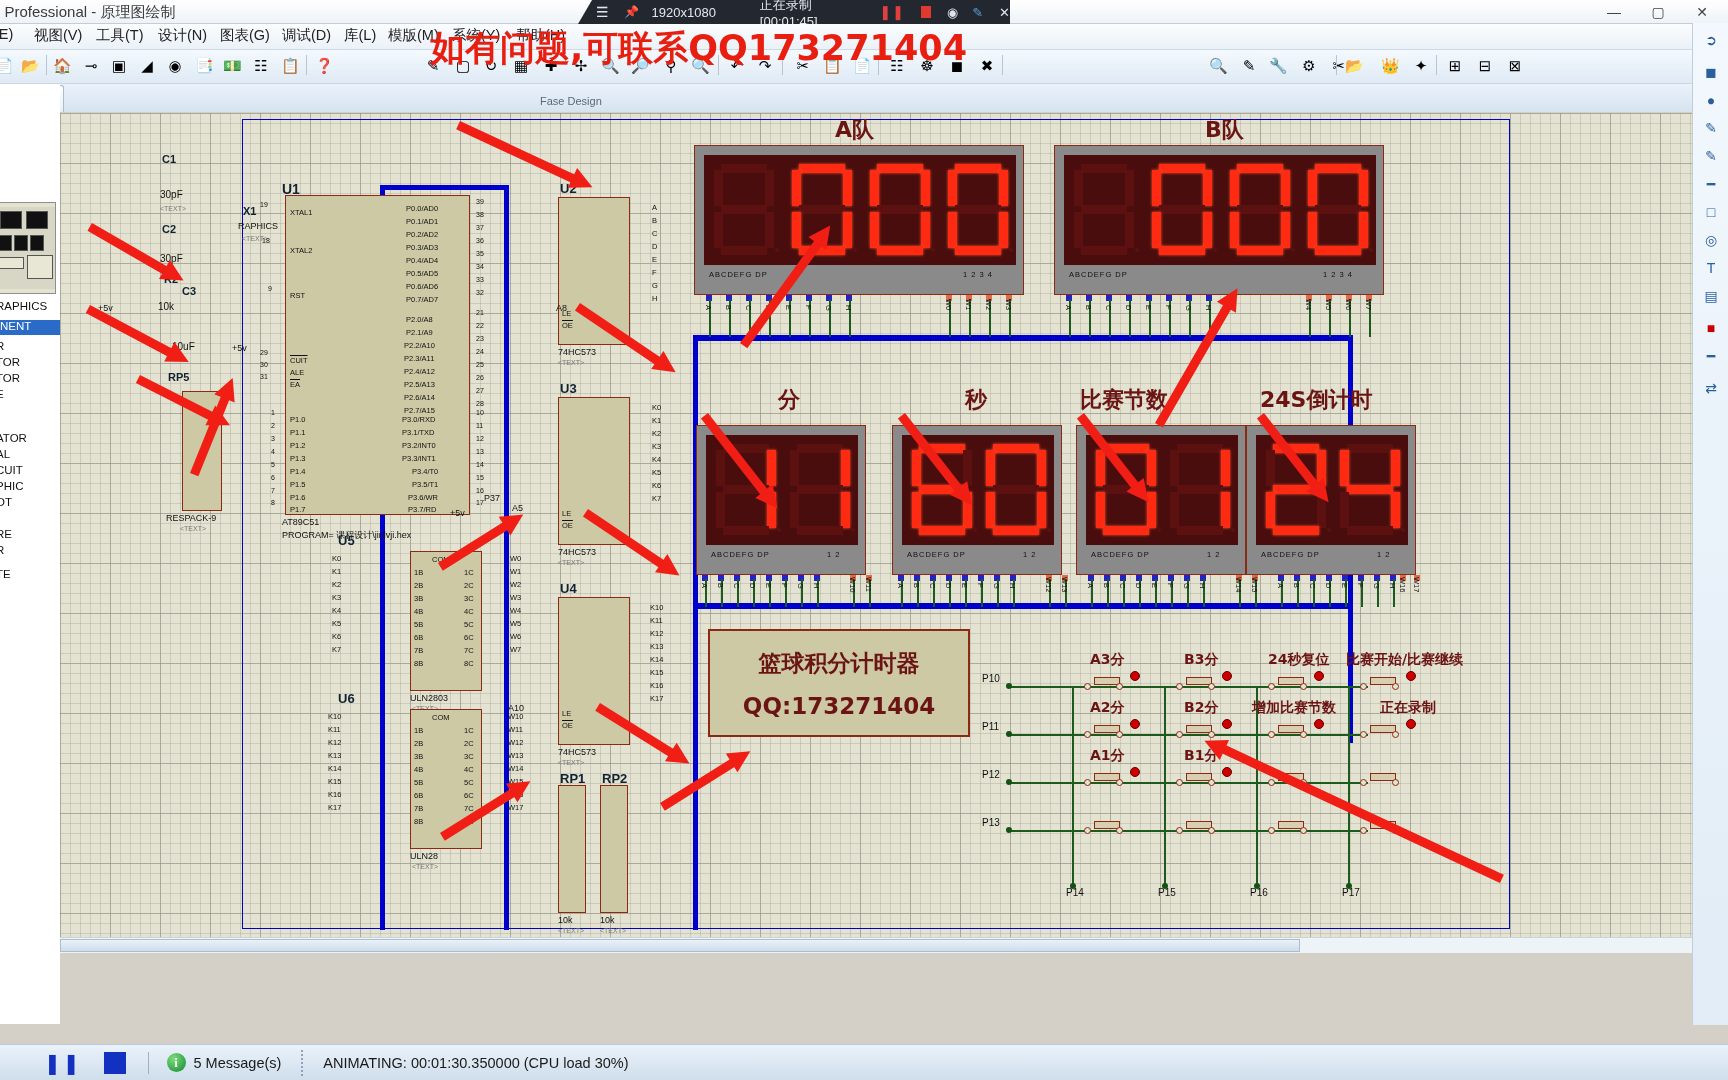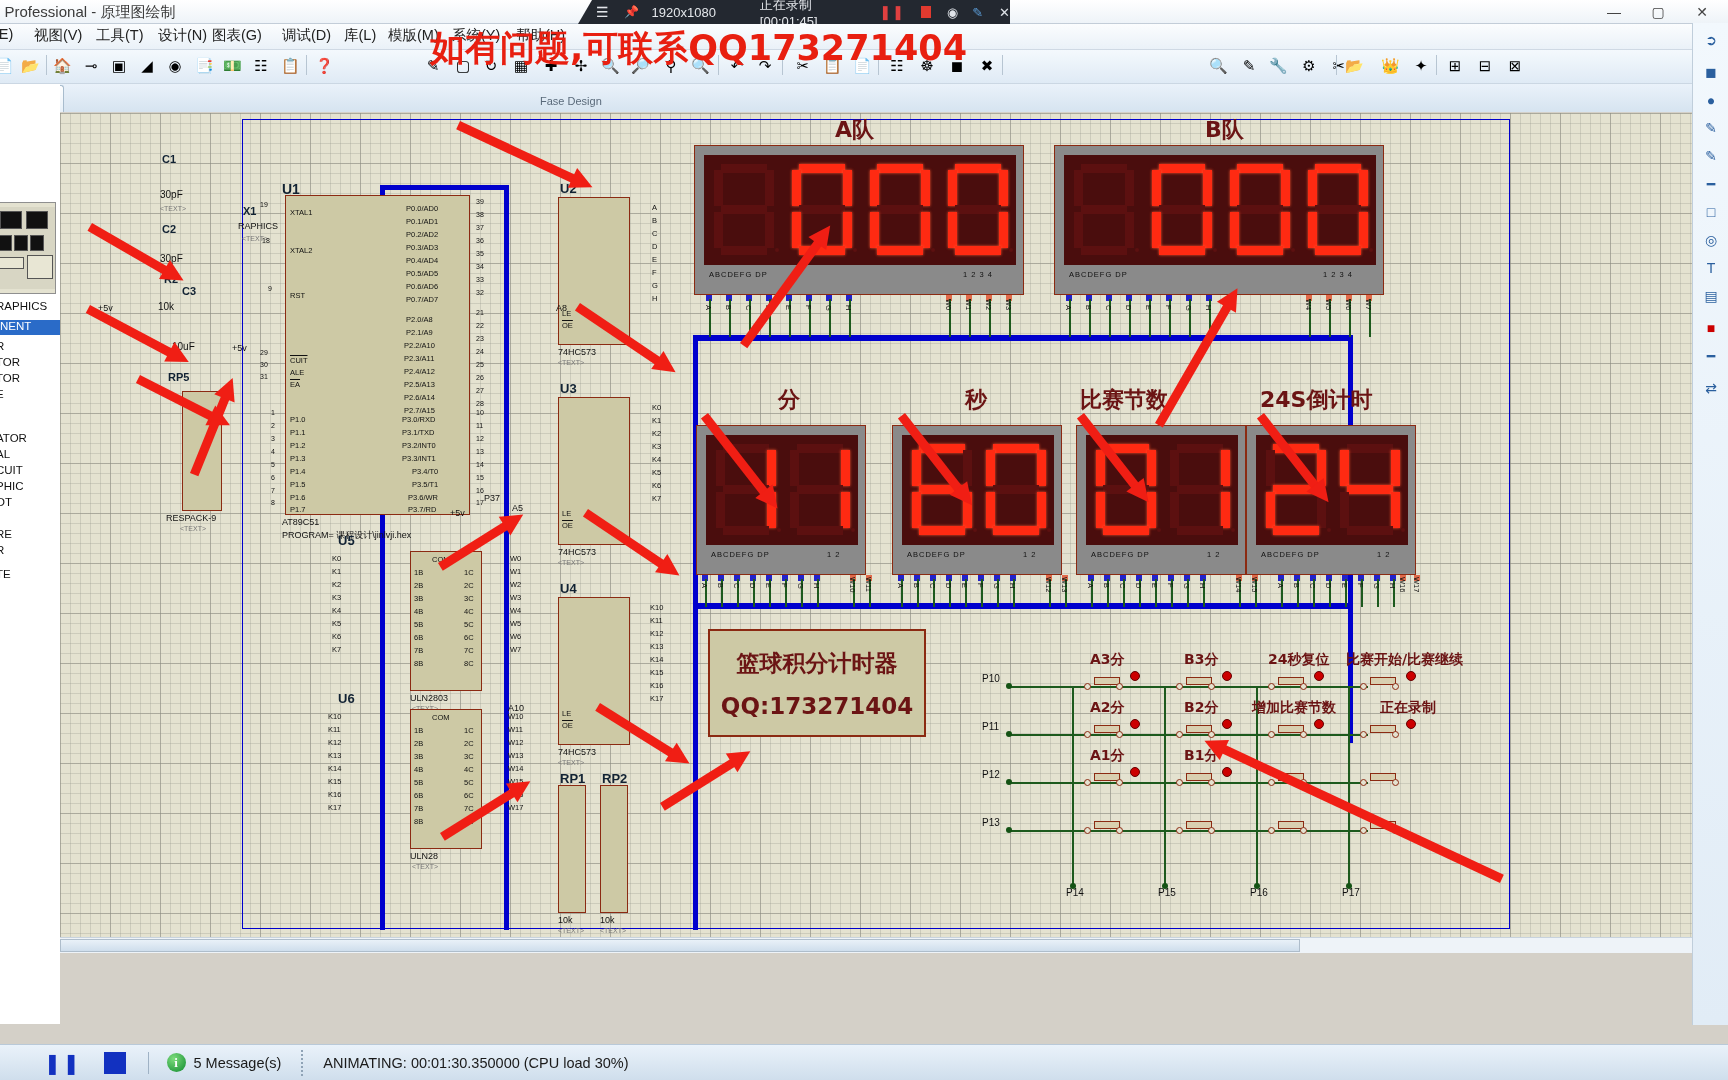--- a/index.html
+++ b/index.html
@@ -238,21 +238,21 @@
   <span class="cam">◉</span>
   <span class="pen">✎</span>
   <span class="x">✕</span>
 </div>
 
 <div id="menubar">
   <div class="mi" style="left:-6px">(E)</div>
   <div class="mi" style="left:34px">视图(V)</div>
   <div class="mi" style="left:96px">工具(T)</div>
   <div class="mi" style="left:158px">设计(N)</div>
-  <div class="mi" style="left:212px">图表(G)</div>
+  <div class="mi" style="left:220px">图表(G)</div>
   <div class="mi" style="left:282px">调试(D)</div>
   <div class="mi" style="left:344px">库(L)</div>
   <div class="mi" style="left:388px">模版(M)</div>
   <div class="mi" style="left:452px">系统(Y)</div>
   <div class="mi" style="left:516px">帮助(H)</div>
 </div>
 
 <div id="toolbar1">
   <div class="tbtn" style="left:-8px">📄</div>
   <div class="tbtn" style="left:18px">📂</div>
@@ -1007,21 +1007,21 @@
     <span class="pinname" style="left:608px;top:8px; writing-mode:vertical-rl;">C</span>
     <span class="pinname" style="left:624px;top:8px; writing-mode:vertical-rl;">D</span>
     <span class="pinname" style="left:640px;top:8px; writing-mode:vertical-rl;">E</span>
     <span class="pinname" style="left:656px;top:8px; writing-mode:vertical-rl;">F</span>
     <span class="pinname" style="left:672px;top:8px; writing-mode:vertical-rl;">G</span>
     <span class="pinname" style="left:688px;top:8px; writing-mode:vertical-rl;">H</span>
     <span class="pinname" style="left:698px;top:2px; writing-mode:vertical-rl;">W16</span>
     <span class="pinname" style="left:712px;top:2px; writing-mode:vertical-rl;">W17</span>
   </div>
 
-  <div id="qqbox" style="left:648px; top:516px; width:218px; height:108px;">
+  <div id="qqbox" style="left:648px; top:516px; width:262px; height:108px;">
     <div>篮球积分计时器</div>
     <div>QQ:173271404</div>
   </div>
 
   <div style="position:absolute; left:920px; top:520px; width:420px; height:290px;">
 
     <div class="plabel" style="left:2px; top:40px;">P10</div>
     <div class="plabel" style="left:2px; top:88px;">P11</div>
     <div class="plabel" style="left:2px; top:136px;">P12</div>
     <div class="plabel" style="left:2px; top:184px;">P13</div>

